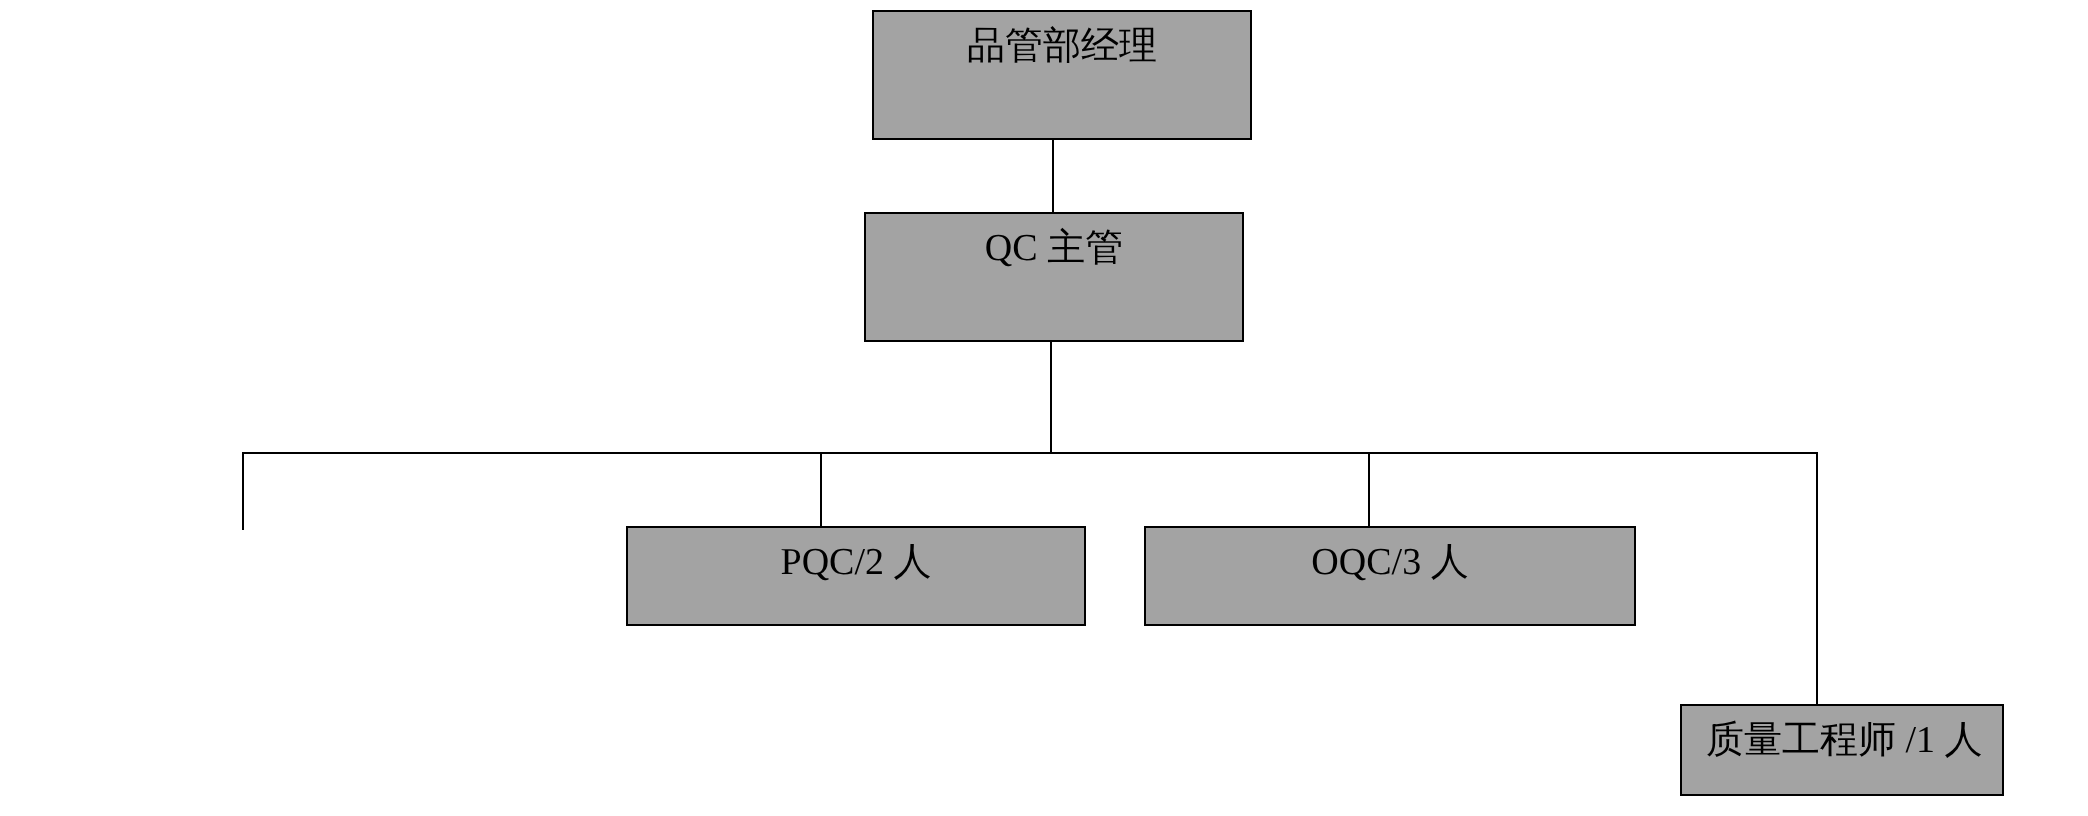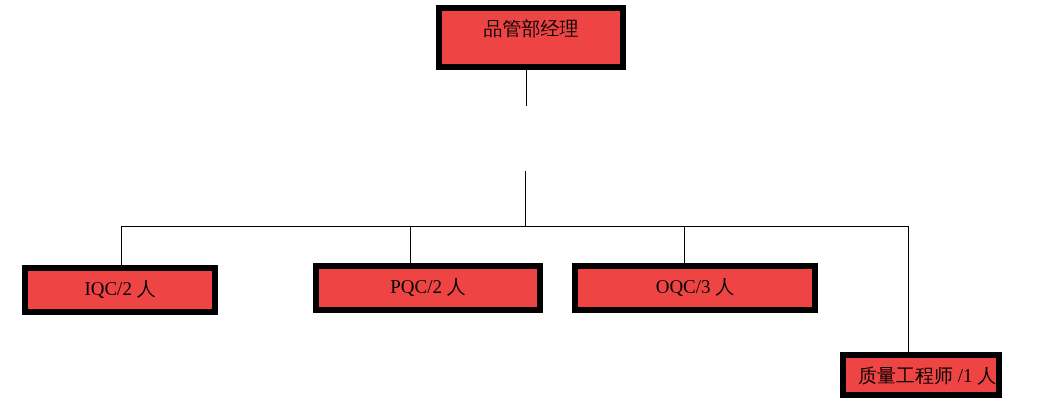--- a/index.html
+++ b/index.html
@@ -11,22 +11,22 @@
     position: relative;
     width: 1044px;
     height: 408px;
     background: #ffffff;
     overflow: hidden;
     font-family: "Liberation Serif", "DejaVu Serif", serif;
   }
   .node {
     position: absolute;
     box-sizing: border-box;
-    border: 6px solid #ef4444;
-    background: #ef4444;
+    border: 1px solid #ef4444;
+    background: #a3a3a3;
   }
   .node-label {
     position: absolute;
     left: 0;
     right: 0;
     top: 6px;
     text-align: center;
     font-size: 19px;
     line-height: 24px;
     color: #000000;
@@ -54,22 +54,22 @@
     <div class="connector v" style="left: 526px; top: 70px; background: rgb(0, 0, 0); height: 36px;"></div>
     <div class="connector v" style="left: 525px; top: 171px; background: rgb(0, 0, 0); height: 55px;"></div>
     <div class="connector h" style="left: 121px; top: 226px; background: rgb(0, 0, 0); width: 788px;"></div>
     <div class="connector v" style="left: 121px; top: 226px; background: rgb(0, 0, 0); height: 39px;"></div>
     <div class="connector v" style="left: 410px; top: 226px; background: rgb(0, 0, 0); height: 37px;"></div>
     <div class="connector v" style="left: 684px; top: 226px; background: rgb(0, 0, 0); height: 37px;"></div>
     <div class="connector v" style="left: 908px; top: 226px; background: rgb(0, 0, 0); height: 126px;"></div>
     <div class="node" style="left: 436px; top: 5px; width: 190px; height: 65px; border-color: rgb(0, 0, 0);">
       <div class="node-label" style="color: rgb(0, 0, 0);">品管部经理</div>
     </div>
-    <div class="node" style="left: 22px; top: 265px; width: 196px; height: 50px; border-color: rgb(0, 0, 0);">
-      <div class="node-label" style="color: rgb(0, 0, 0);">IQC/2 人</div>
+    <div class="node" style="left: 432px; top: 106px; width: 190px; height: 65px; border-color: rgb(0, 0, 0);">
+      <div class="node-label" style="color: rgb(0, 0, 0);">QC 主管</div>
     </div>
     <div class="node" style="left: 313px; top: 263px; width: 230px; height: 50px; border-color: rgb(0, 0, 0);">
       <div class="node-label" style="color: rgb(0, 0, 0);">PQC/2 人</div>
     </div>
     <div class="node" style="left: 572px; top: 263px; width: 246px; height: 50px; border-color: rgb(0, 0, 0);">
       <div class="node-label" style="color: rgb(0, 0, 0);">OQC/3 人</div>
     </div>
     <div class="node" style="left: 840px; top: 352px; width: 162px; height: 46px; border-color: rgb(0, 0, 0);">
       <div class="node-label align-left" style="color: rgb(0, 0, 0);">质量工程师 /1 人</div>
     </div>

